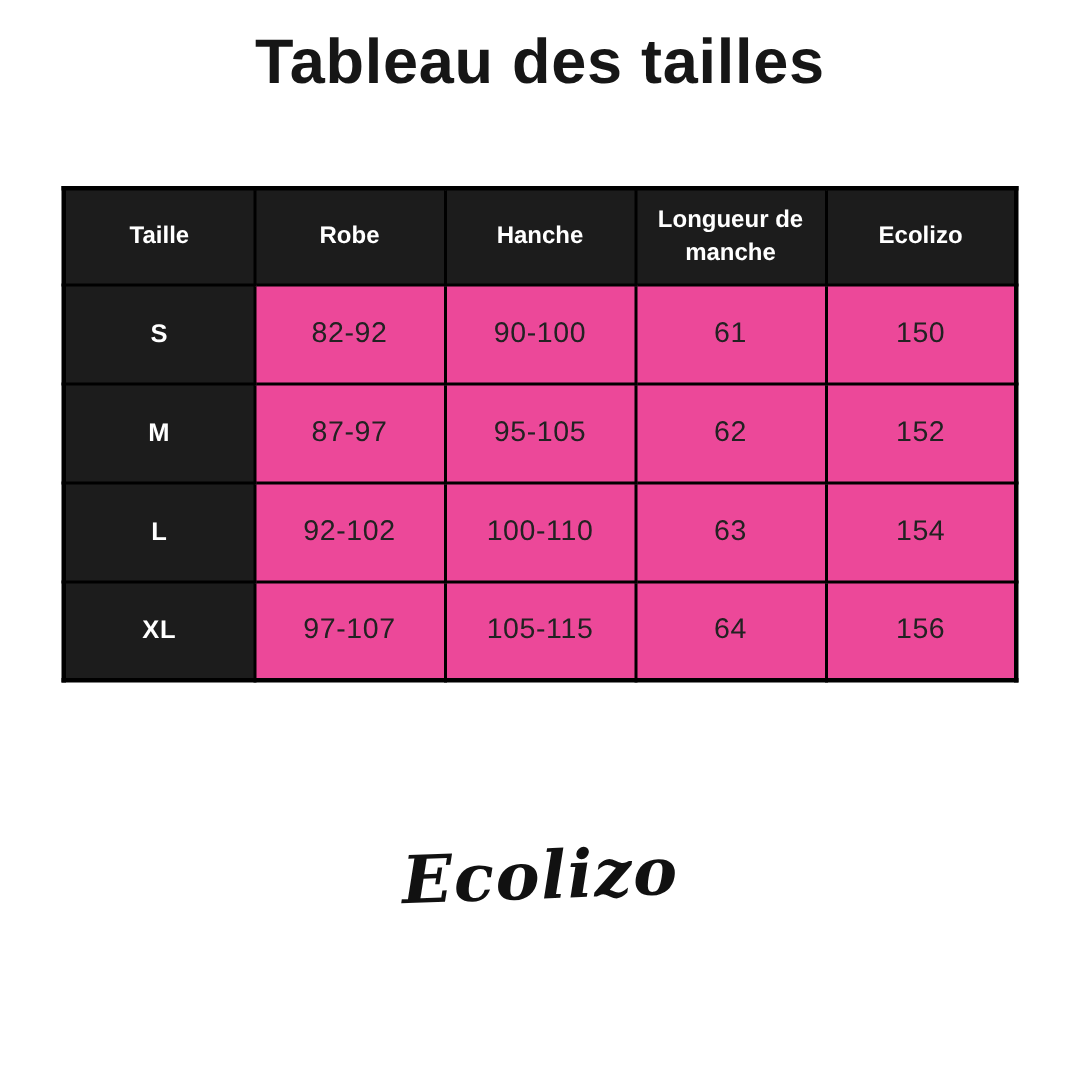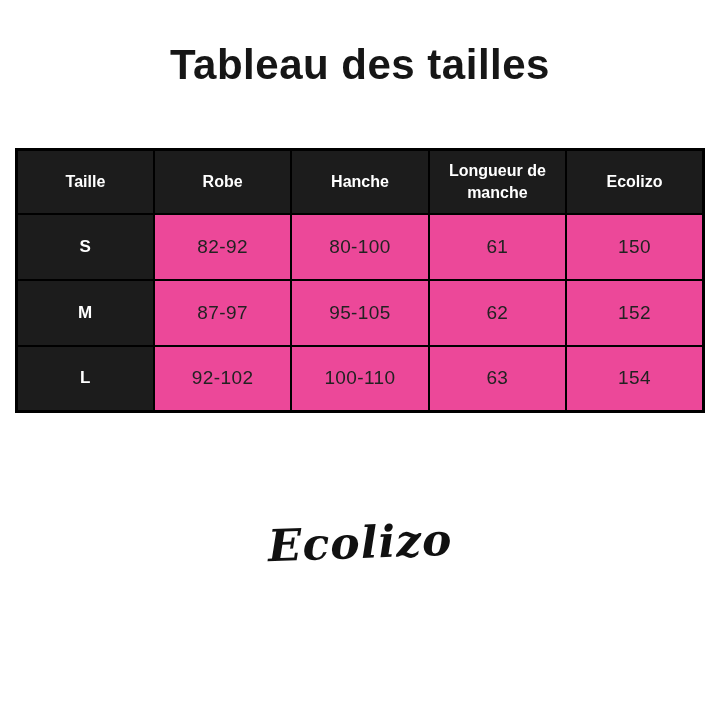--- a/index.html
+++ b/index.html
@@ -12,40 +12,40 @@
     color: #1a1a1a;
     overflow: hidden;
   }
   .canvas {
     width: 720px;
     height: 720px;
     position: relative;
   }
   .header-block {
     text-align: center;
-    padding-top: 40px;
+    padding-top: 16px;
   }
   .page-title {
     margin: 0;
     font-size: 42px;
     line-height: 50px;
     font-weight: bold;
     letter-spacing: 0.5px;
     color: #161616;
   }
   .page-subtitle {
     margin: 8px 0 0 0;
     font-size: 24px;
     line-height: 28px;
     font-weight: normal;
     color: #1f1f1f;
   }
   table.size-chart {
     margin: 58px auto 0 auto;
-    width: 690px;
+    width: 638px;
     table-layout: fixed;
     border-collapse: collapse;
     border: 3px solid #000000;
   }
   table.size-chart th,
   table.size-chart td {
     border: 2px solid #000000;
     text-align: center;
     vertical-align: middle;
     padding: 0 8px;
@@ -105,38 +105,45 @@
         <th>Robe</th>
         <th>Hanche</th>
         <th>Longueur de manche</th>
         <th>Ecolizo</th>
       </tr>
     </thead>
     <tbody>
       <tr>
         <th>S</th>
         <td>82-92</td>
-        <td>80-100</td>
+        <td>90-100</td>
         <td>61</td>
         <td>150</td>
       </tr>
       <tr>
         <th>M</th>
         <td>87-97</td>
         <td>95-105</td>
         <td>62</td>
         <td>152</td>
       </tr>
       <tr>
         <th>L</th>
         <td>92-102</td>
         <td>100-110</td>
         <td>63</td>
         <td>154</td>
       </tr>
+      <tr>
+        <th>XL</th>
+        <td>97-107</td>
+        <td>105-115</td>
+        <td>64</td>
+        <td>156</td>
+      </tr>
     </tbody>
   </table>
 
   <div class="footer-block">
     <span class="brand-logo">Ecolizo</span>
   </div>
 
 </div>
 
 </body></html>

